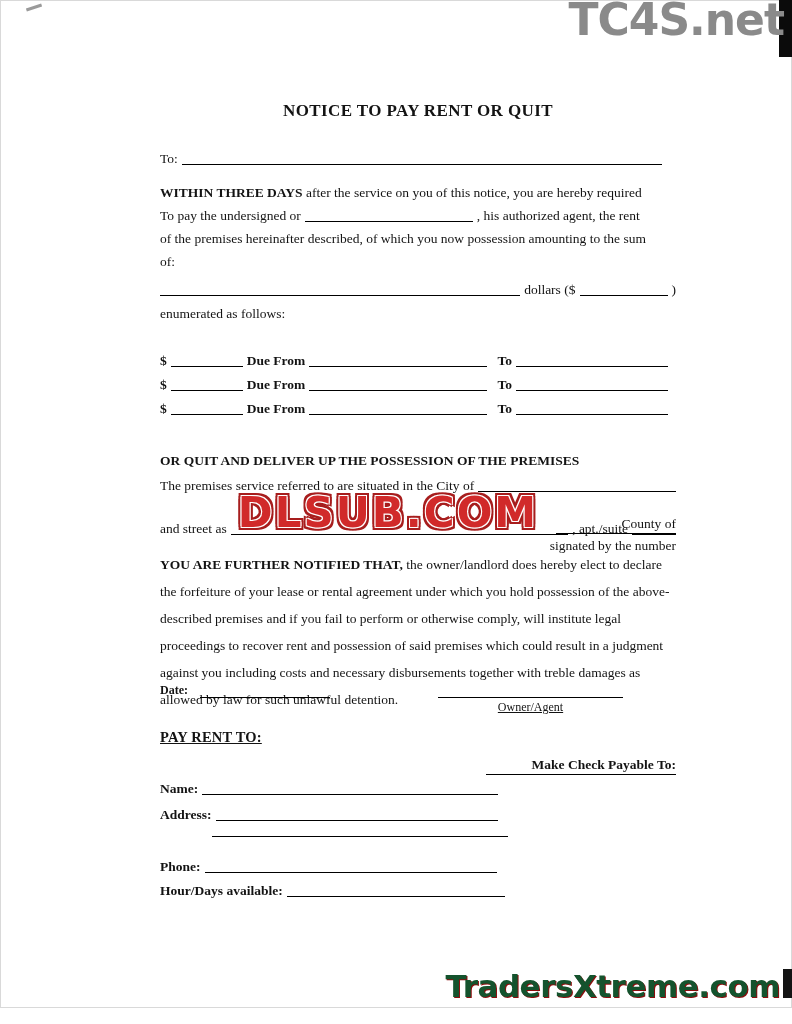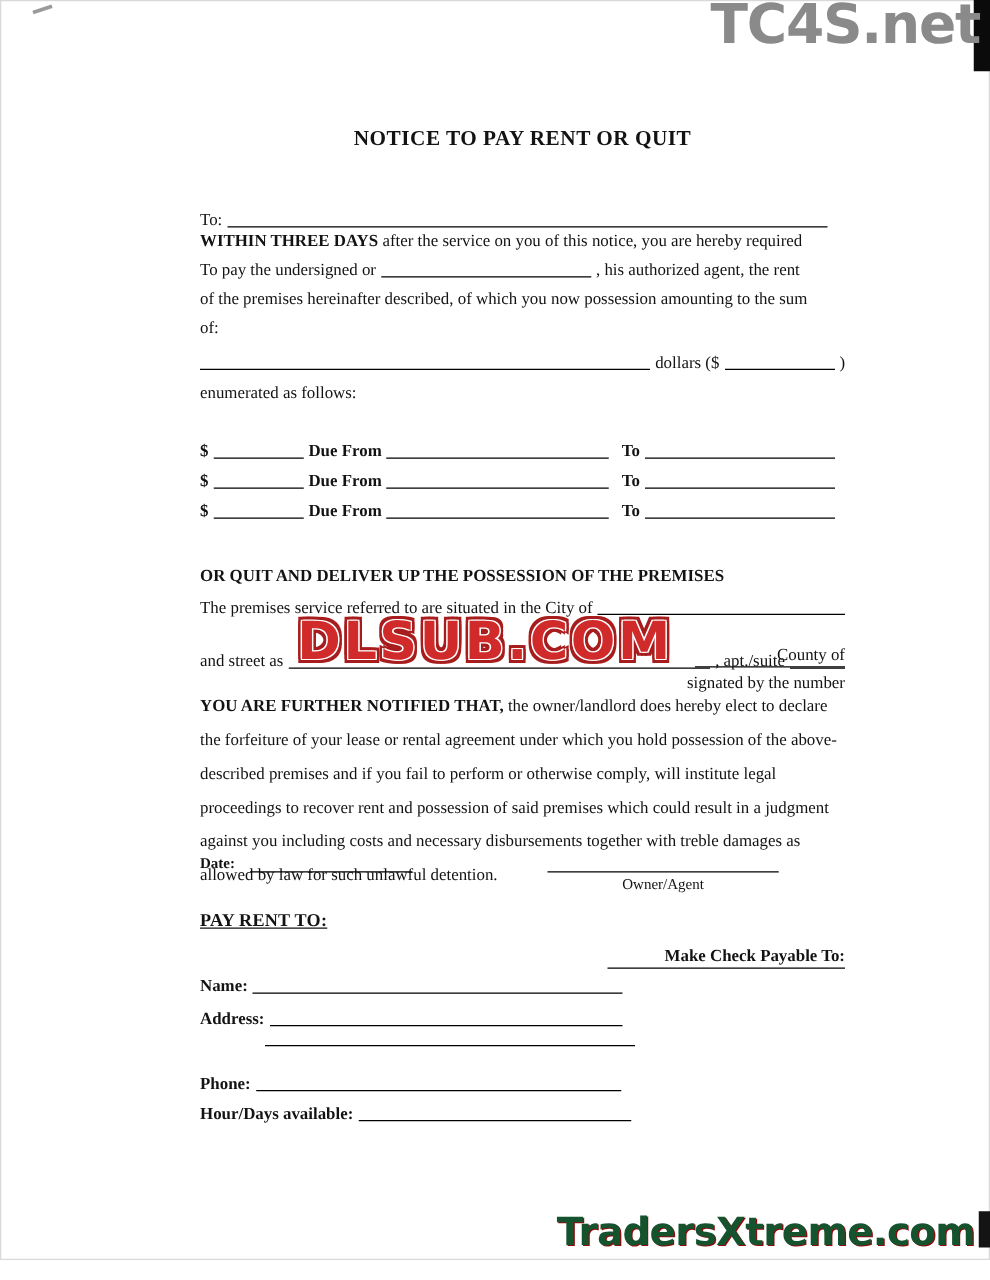--- a/index.html
+++ b/index.html
@@ -16,21 +16,21 @@
   .fill{flex:1;}
   .title{text-align:center;font-weight:bold;font-size:17px;letter-spacing:.4px;}
   .quit-heading{font-weight:bold;}
   .para2{line-height:27px;text-align:left;width:520px;}
   .pay-heading{font-weight:bold;font-size:14.5px;text-decoration:underline;letter-spacing:.2px;}
   
   .date-block{position:absolute;left:160px;top:678px;width:516px;height:42px;font-size:12px;}
   .date-label{position:absolute;left:0;bottom:22px;font-weight:bold;}
   .date-blank{position:absolute;left:40px;bottom:22px;width:130px;border-bottom:1.3px solid #000;}
   .owner-blank{position:absolute;left:278px;bottom:22px;width:185px;border-bottom:1.3px solid #000;}
-  .owner-label{position:absolute;left:278px;top:22px;width:185px;text-align:center;}
+  .owner-label{position:absolute;left:278px;top:22px;width:185px;text-align:center;text-decoration:underline;}
   
   .wm-top{
     position:absolute;top:-6px;right:8px;
     font-family:"DejaVu Sans",sans-serif;font-weight:bold;font-size:44px;
     color:#8a8a8a;letter-spacing:-1px;
   }
   .wm-stamp{
     position:absolute;top:488px;left:130px;width:516px;text-align:center;
     font-family:"DejaVu Sans",sans-serif;font-weight:bold;font-size:42px;letter-spacing:2px;
     color:#cf1f1f;opacity:.95;
@@ -56,21 +56,21 @@
 <div class="page">
 
   <div class="bar-tr"></div>
   <div class="bar-br"></div>
   <div class="mark-tl"></div>
 
   <div class="wm-top">TC4S.net</div>
 
   <div class="abs title" style="top:102px;">NOTICE TO PAY RENT OR QUIT</div>
 
-  <div class="abs row" style="top:167px;">
+  <div class="abs row" style="top:150px;">
     <span>To:</span>
     <span class="blank fill" style="margin-right:14px;"></span>
   </div>
 
   <div class="abs nowrap" style="top:184px;">
     <span class="b">WITHIN THREE DAYS</span><span> after the service on you of this notice, you are hereby required</span>
   </div>
   <div class="abs row" style="top:207px;text-align:center;">
     <span>To pay the undersigned or</span>
     <span class="blank" style="width:168px;"></span>

